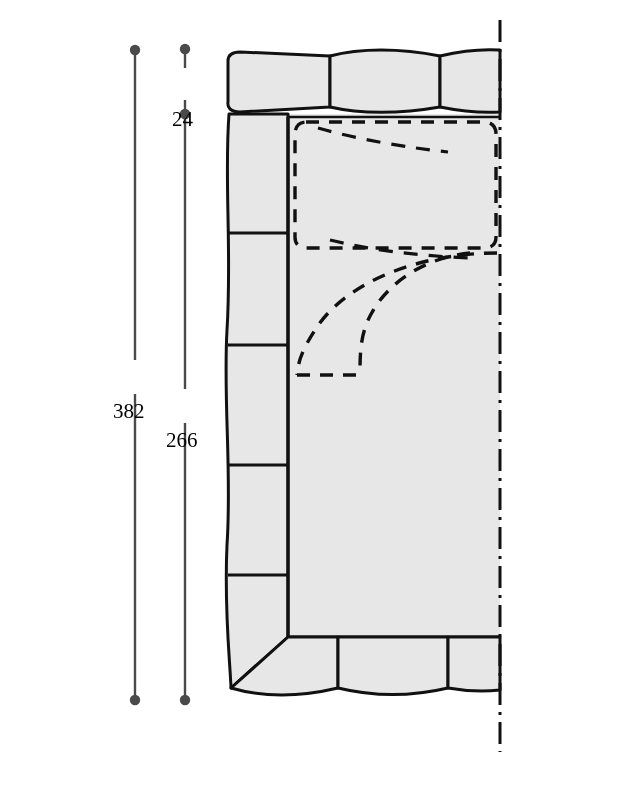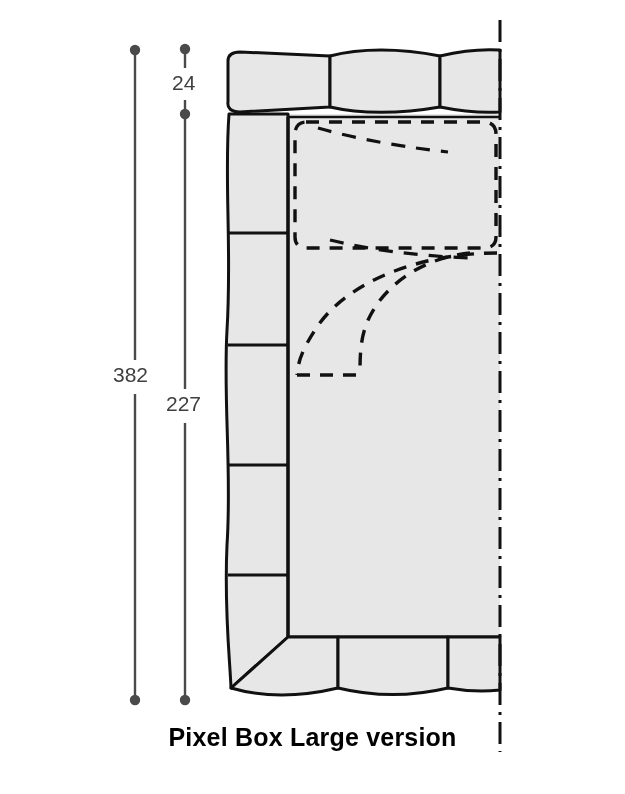--- a/index.html
+++ b/index.html
@@ -22,25 +22,26 @@
   #plan-svg {
     position: absolute;
     left: 0;
     top: 0;
     width: 625px;
     height: 794px;
     display: block;
   }
   .dim-label {
     position: absolute;
-    font-family: Liberation Sans, sans-serif;
+    font-family: Liberation Serif, serif;
     font-size: 21px;
-    color: #404040;
+    color: #000000;
     white-space: nowrap;
     letter-spacing: 0px;
+    margin-top: 36px;
   }
   #dim-label-total {
     left: 113px;
     top: 363px;
   }
   #dim-label-seat {
     left: 166px;
     top: 392px;
   }
   #dim-label-depth {
@@ -171,19 +172,18 @@
              C 360,342 360,358 360,375" fill="none" stroke="#111111" stroke-width="3.4" stroke-dasharray="13 10"></path>
 
     <line x1="297" y1="375" x2="362" y2="375" stroke="#111111" stroke-width="3.4" stroke-dasharray="13 10"></line>
 
     <line x1="500" y1="20" x2="500" y2="752" stroke="#111111" stroke-width="3" stroke-dasharray="22 7 3 7"></line>
 
   </svg>
 
   <div class="dim-label" id="dim-label-total">382</div>
 
-  <div class="dim-label" id="dim-label-seat">227</div>
+  <div class="dim-label" id="dim-label-seat">266</div>
 
   <div class="dim-label" id="dim-label-depth">24</div>
 
-  <div id="caption">Pixel Box Large version</div>
 
 </div>
 
 </body></html>

